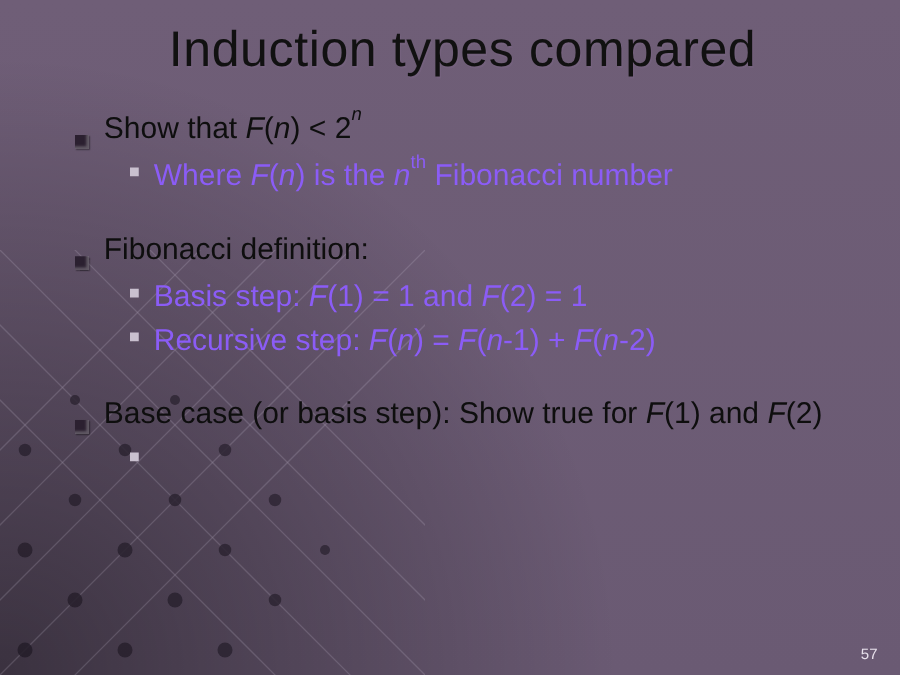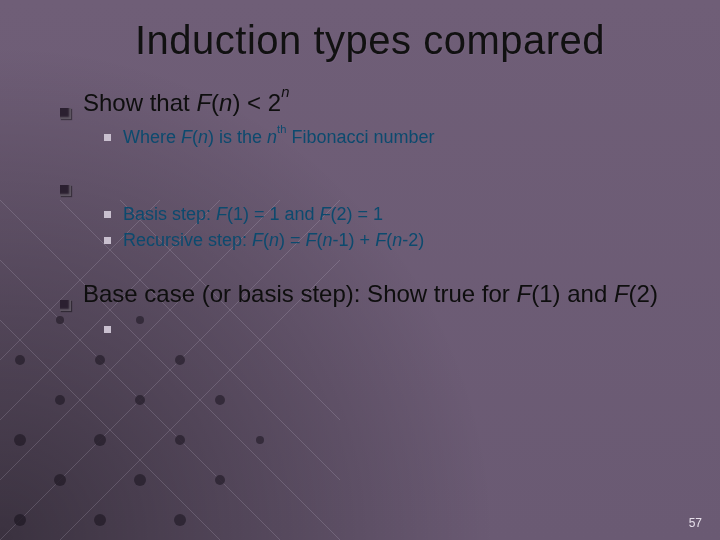--- a/index.html
+++ b/index.html
@@ -59,23 +59,23 @@
 
   .lvl2 { margin: 2px 0 2px 44px; }
   .lvl2 .row { display: flex; align-items: flex-start; }
   .lvl2 .bullet {
     width: 7px; height: 7px;
     background:#c9c0cf;
     margin: 9px 12px 0 0;
     flex: 0 0 auto;
   }
   .lvl2 .txt {
-    font-size: 18px;
+    font-size: 24px;
     line-height: 1.35;
-    color: #0c4a6e;
+    color: #8b5cf6;
   }
 
   .ital { font-style: italic; }
   sup { font-size: 0.62em; line-height: 0; position: relative; top: -0.35em; }
   sup .ital { font-style: italic; }
 
   .pagenum {
     position: absolute;
     right: 18px;
     bottom: 10px;
@@ -139,20 +139,21 @@
       <div class="lvl2">
         <div class="row">
           <div class="bullet"></div>
           <div class="txt">Where <span class="ital">F</span>(<span class="ital">n</span>) is the <span class="ital">n</span><sup>th</sup> Fibonacci number</div>
         </div>
       </div>
       <div class="gap"></div>
       <div class="lvl1">
         <div class="row">
           <div class="bullet"></div>
+          <div class="txt">Fibonacci definition:</div>
         </div>
       </div>
       <div class="lvl2">
         <div class="row">
           <div class="bullet"></div>
           <div class="txt">Basis step: <span class="ital">F</span>(1) = 1 and <span class="ital">F</span>(2) = 1</div>
         </div>
       </div>
       <div class="lvl2">
         <div class="row">

